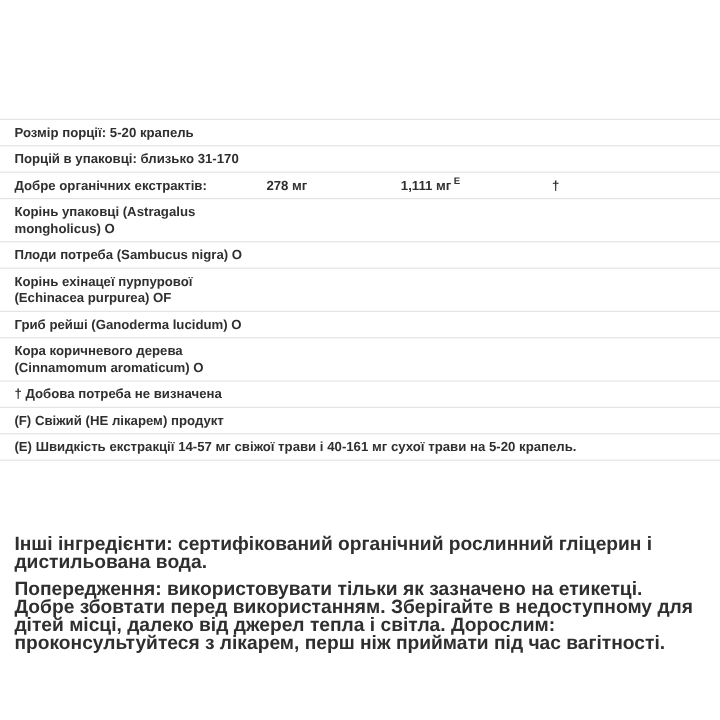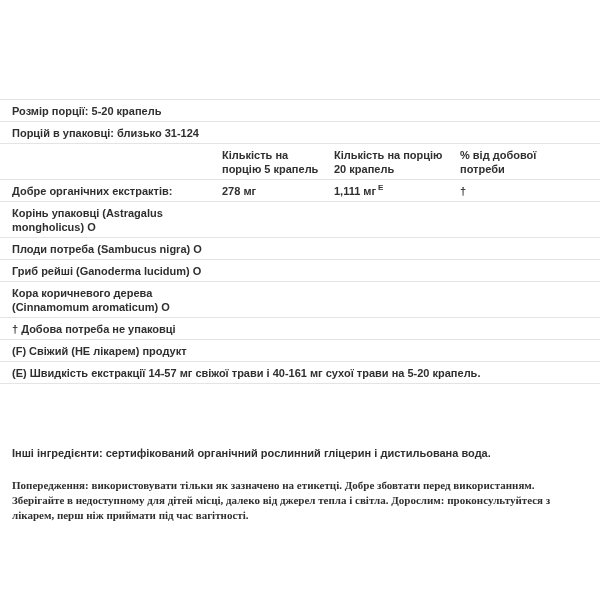--- a/index.html
+++ b/index.html
@@ -35,76 +35,73 @@
   .row.grid > div { padding-right: 8px; }
   .header-row { min-height: 35px; }
   .name-cell { max-width: 205px; }
   sup.note {
     font-size: 8px;
     vertical-align: super;
     line-height: 0;
     margin-left: 2px;
   }
   .para {
-    font-size: 11px;
+    font-size: 16px;
     line-height: 15px;
     font-weight: 700;
     padding: 0 14px 0 12px;
   }
   .other-ingredients { margin-top: 10px; }
-  .warnings { margin-top: 17px; font-family: Liberation Serif, serif; }
+  .warnings { margin-top: 8px; }
 </style>
 </head>
 <body>
 
 <div class="screen">
 
   <div class="facts">
 
     <div class="row">
       <span>Розмір порції: 5-20 крапель</span>
     </div>
 
     <div class="row">
-      <span>Порцій в упаковці: близько 31-124</span>
+      <span>Порцій в упаковці: близько 31-170</span>
     </div>
 
-    <div class="row grid header-row">
-      <div></div>
-      <div>Кількість на порцію 5 крапель</div>
-      <div>Кількість на порцію 20 крапель</div>
-      <div>% від добової потреби</div>
-    </div>
 
     <div class="row grid">
       <div class="name-cell">Добре органічних екстрактів:</div>
       <div>278 мг</div>
       <div><span>1,111 мг</span><sup class="note">E</sup></div>
       <div>†</div>
     </div>
 
     <div class="row">
       <div class="name-cell">Корінь упаковці (Astragalus mongholicus) O</div>
     </div>
 
     <div class="row">
       <div class="name-cell">Плоди потреба (Sambucus nigra) O</div>
     </div>
 
+    <div class="row">
+      <div class="name-cell">Корінь ехінацеї пурпурової (Echinacea purpurea) OF</div>
+    </div>
 
     <div class="row">
       <div class="name-cell">Гриб рейші (Ganoderma lucidum) O</div>
     </div>
 
     <div class="row">
       <div class="name-cell">Кора коричневого дерева (Cinnamomum aromaticum) O</div>
     </div>
 
     <div class="row">
-      <span>† Добова потреба не упаковці</span>
+      <span>† Добова потреба не визначена</span>
     </div>
 
 
     <div class="row">
       <span>(F) Свіжий (НЕ лікарем) продукт</span>
     </div>
 
     <div class="row">
       <span>(E) Швидкість екстракції 14-57 мг свіжої трави і 40-161 мг сухої трави на 5-20 крапель.</span>
     </div>

